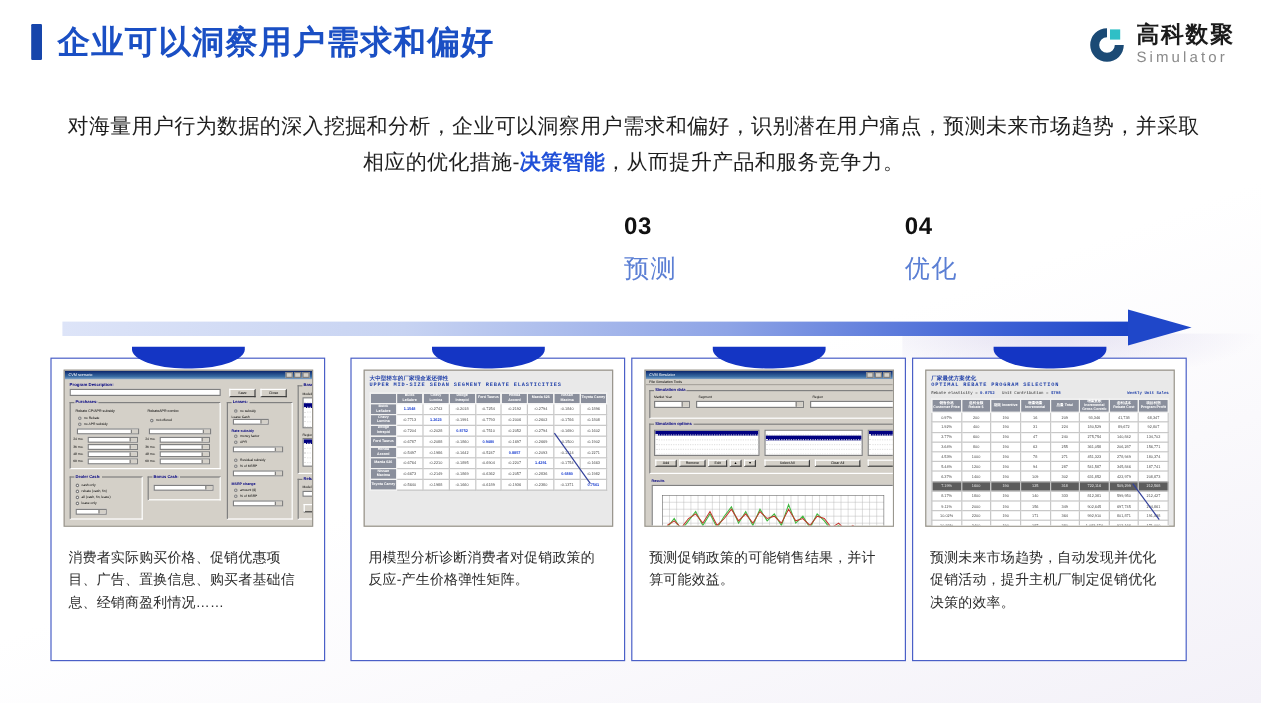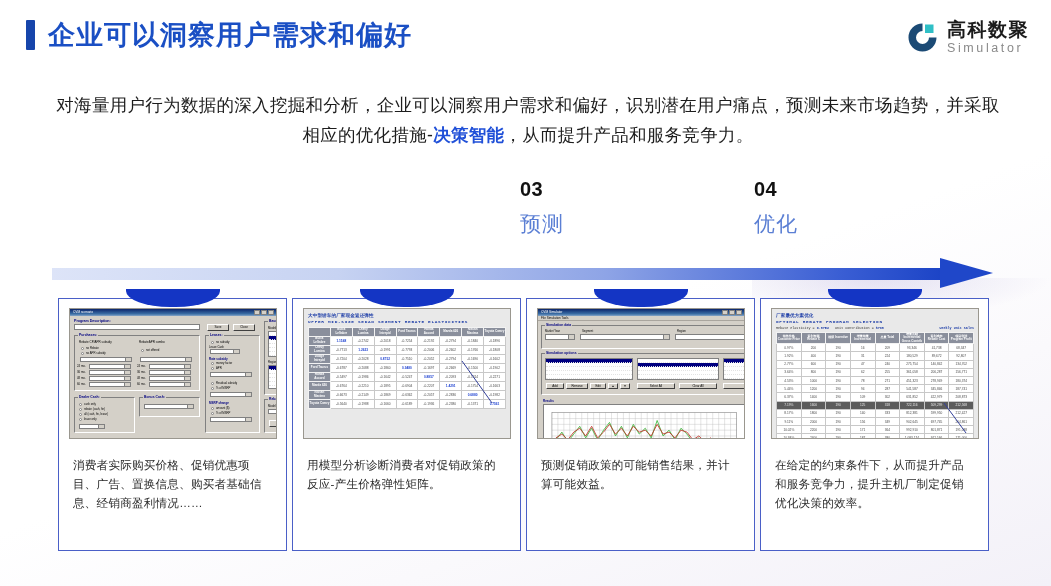--- a/index.html
+++ b/index.html
@@ -172,21 +172,21 @@
   </div>
 
   <div class="arrow-wrap">
     <div class="arrow-glow"></div>
     <div class="arrow-shaft"></div>
     <div class="arrow-head"></div>
   </div>
 
   <div class="cards">
 
-    <div class="card" style="left:58px">
+    <div class="card" style="left:42px">
       <div class="card-tab"></div>
       <div class="card-shot">
         <div class="win">
           <div class="win-title">
             <span>CVM scenario</span>
             <span class="win-btns">
                 <i></i>
                 <i></i>
                 <i></i>
               </span>
@@ -690,17 +690,17 @@
                   <td>912,166</td>
                   <td>171,000</td>
                 </tr>
               </tbody>
           </table>
           <svg class="diag-line" style="top:92px;right:10px;width:26px;height:34px" viewBox="0 0 26 34">
             <line x1="2" y1="2" x2="24" y2="32" stroke="#33409a" stroke-width="1"></line>
           </svg>
         </div>
       </div>
-      <div class="card-caption">在给定的约束条件下，从而提升产品和服务竞争力，提升主机厂制定促销优化决策的效率。</div>
+      <div class="card-caption">预测未来市场趋势，自动发现并优化促销活动，提升主机厂制定促销优化决策的效率。</div>
     </div>
 
   </div>
 </div>
 
 </body></html>

